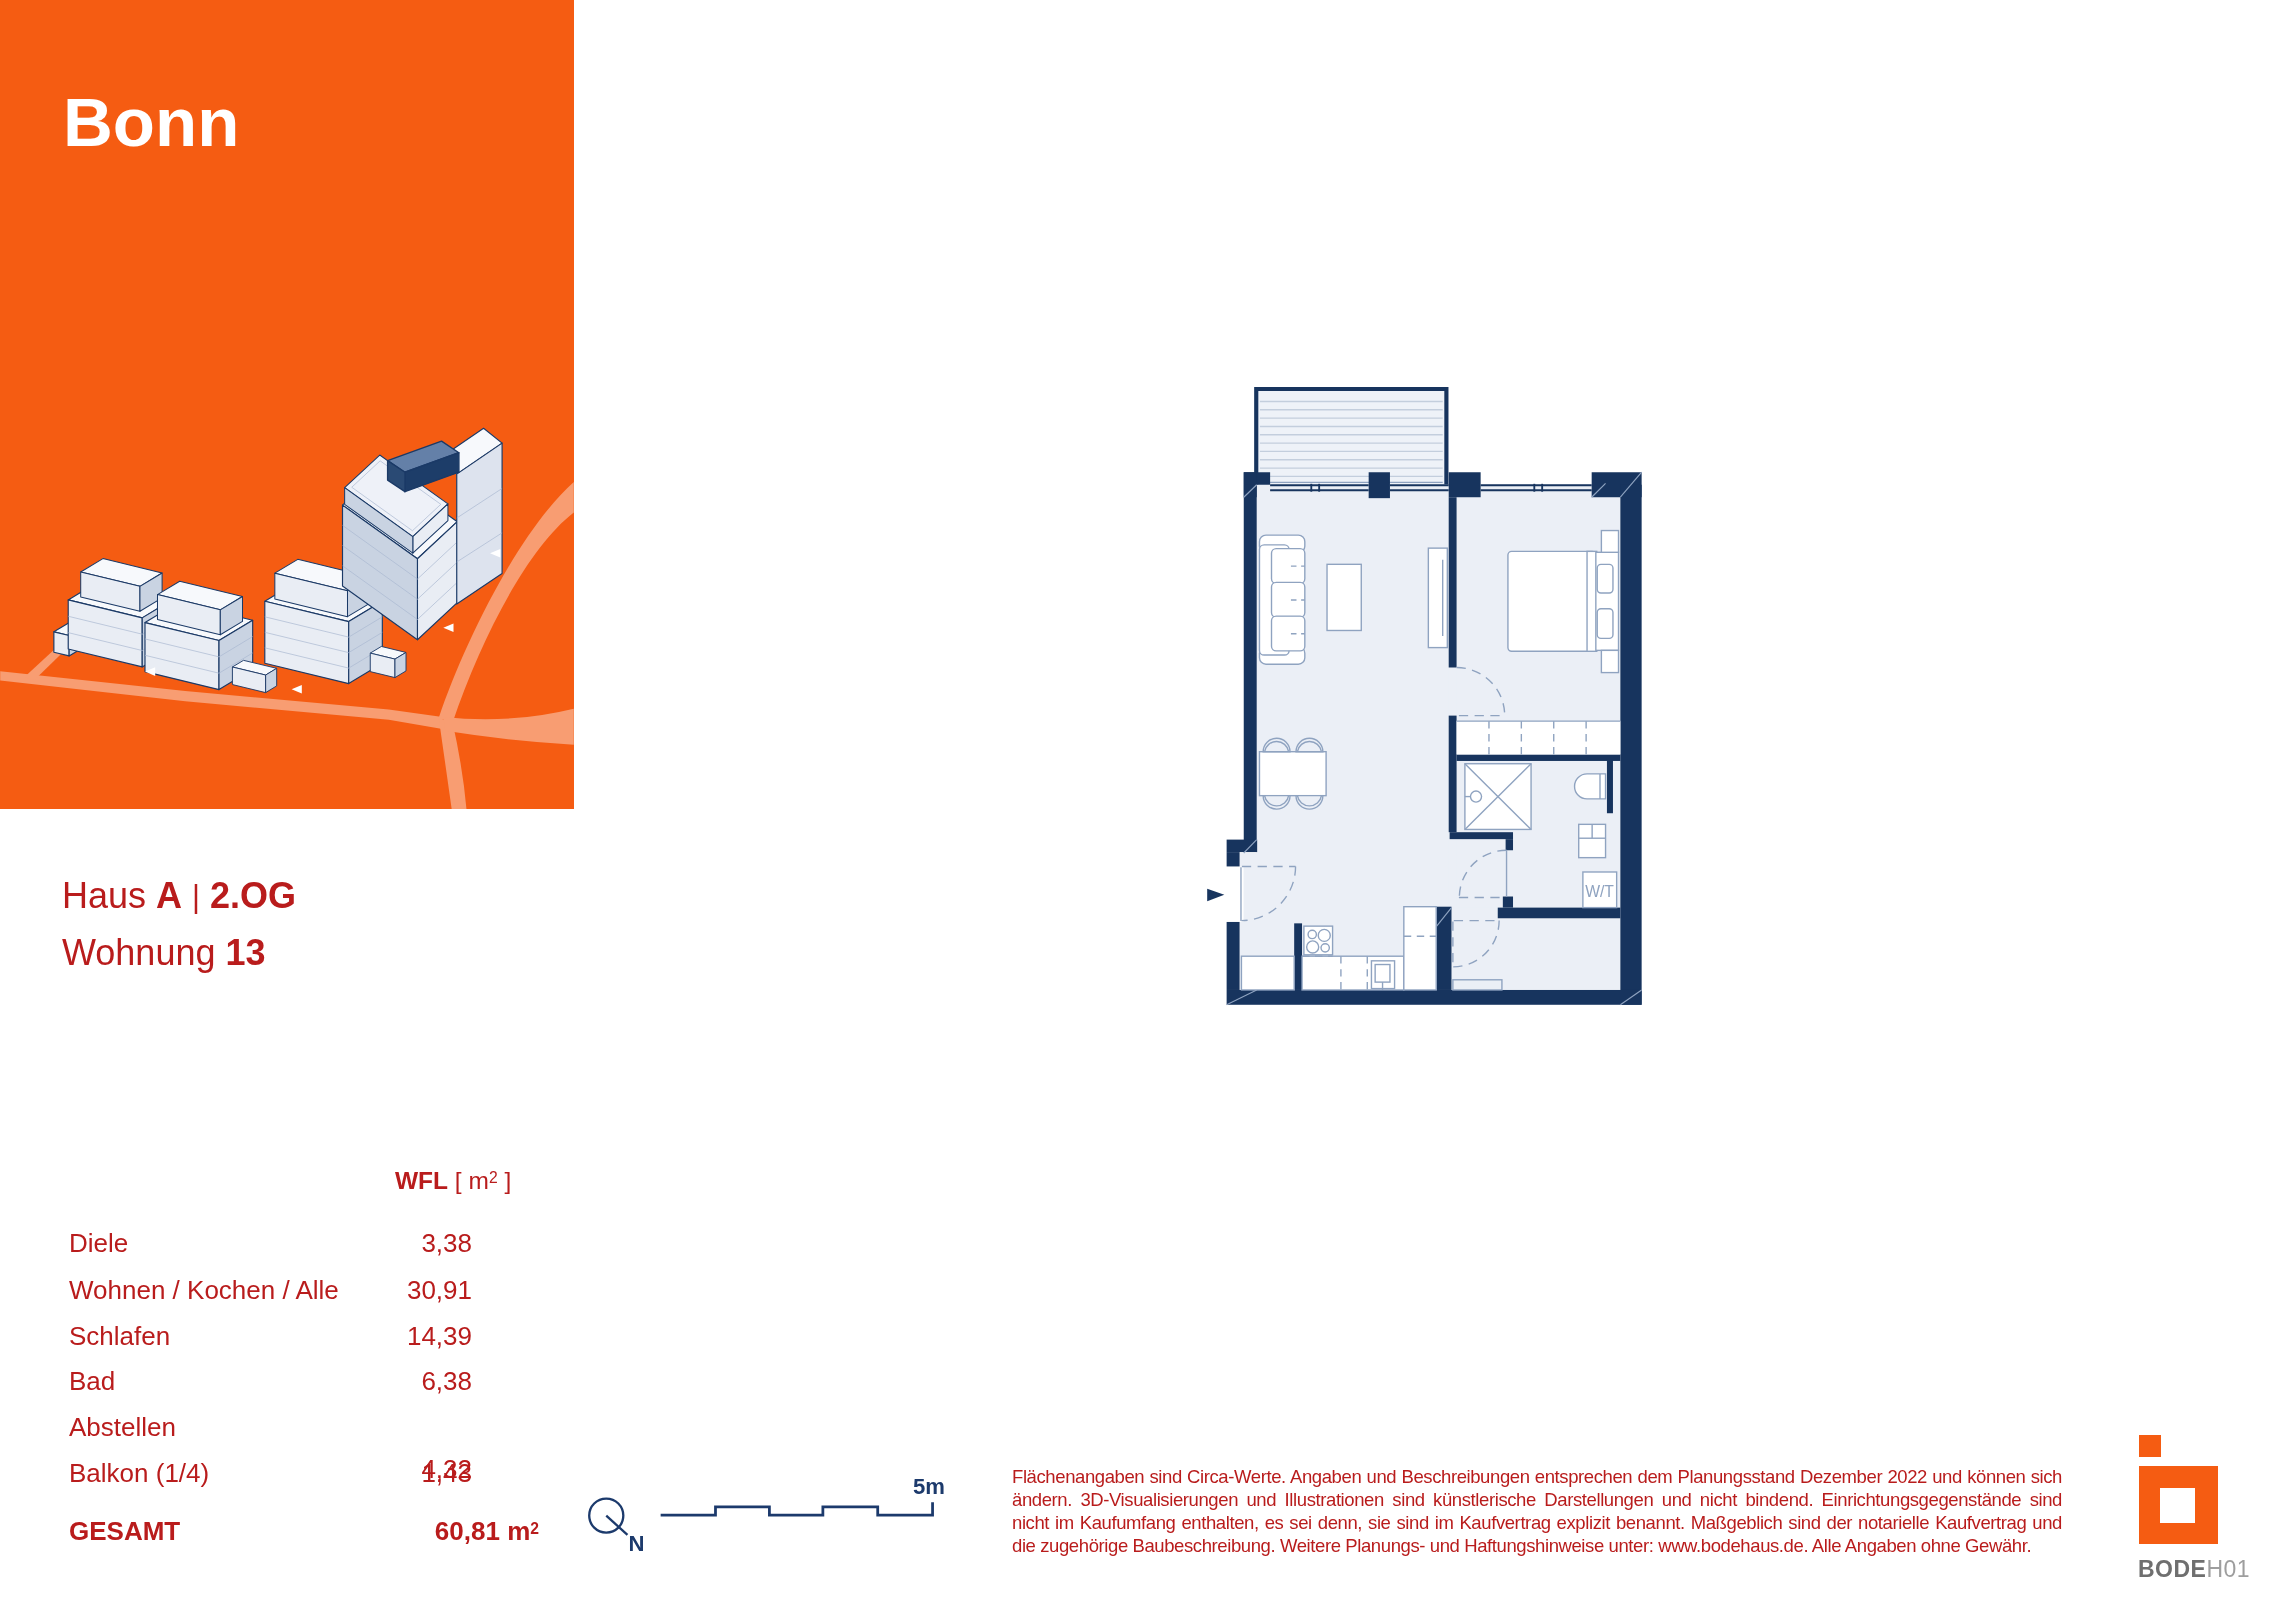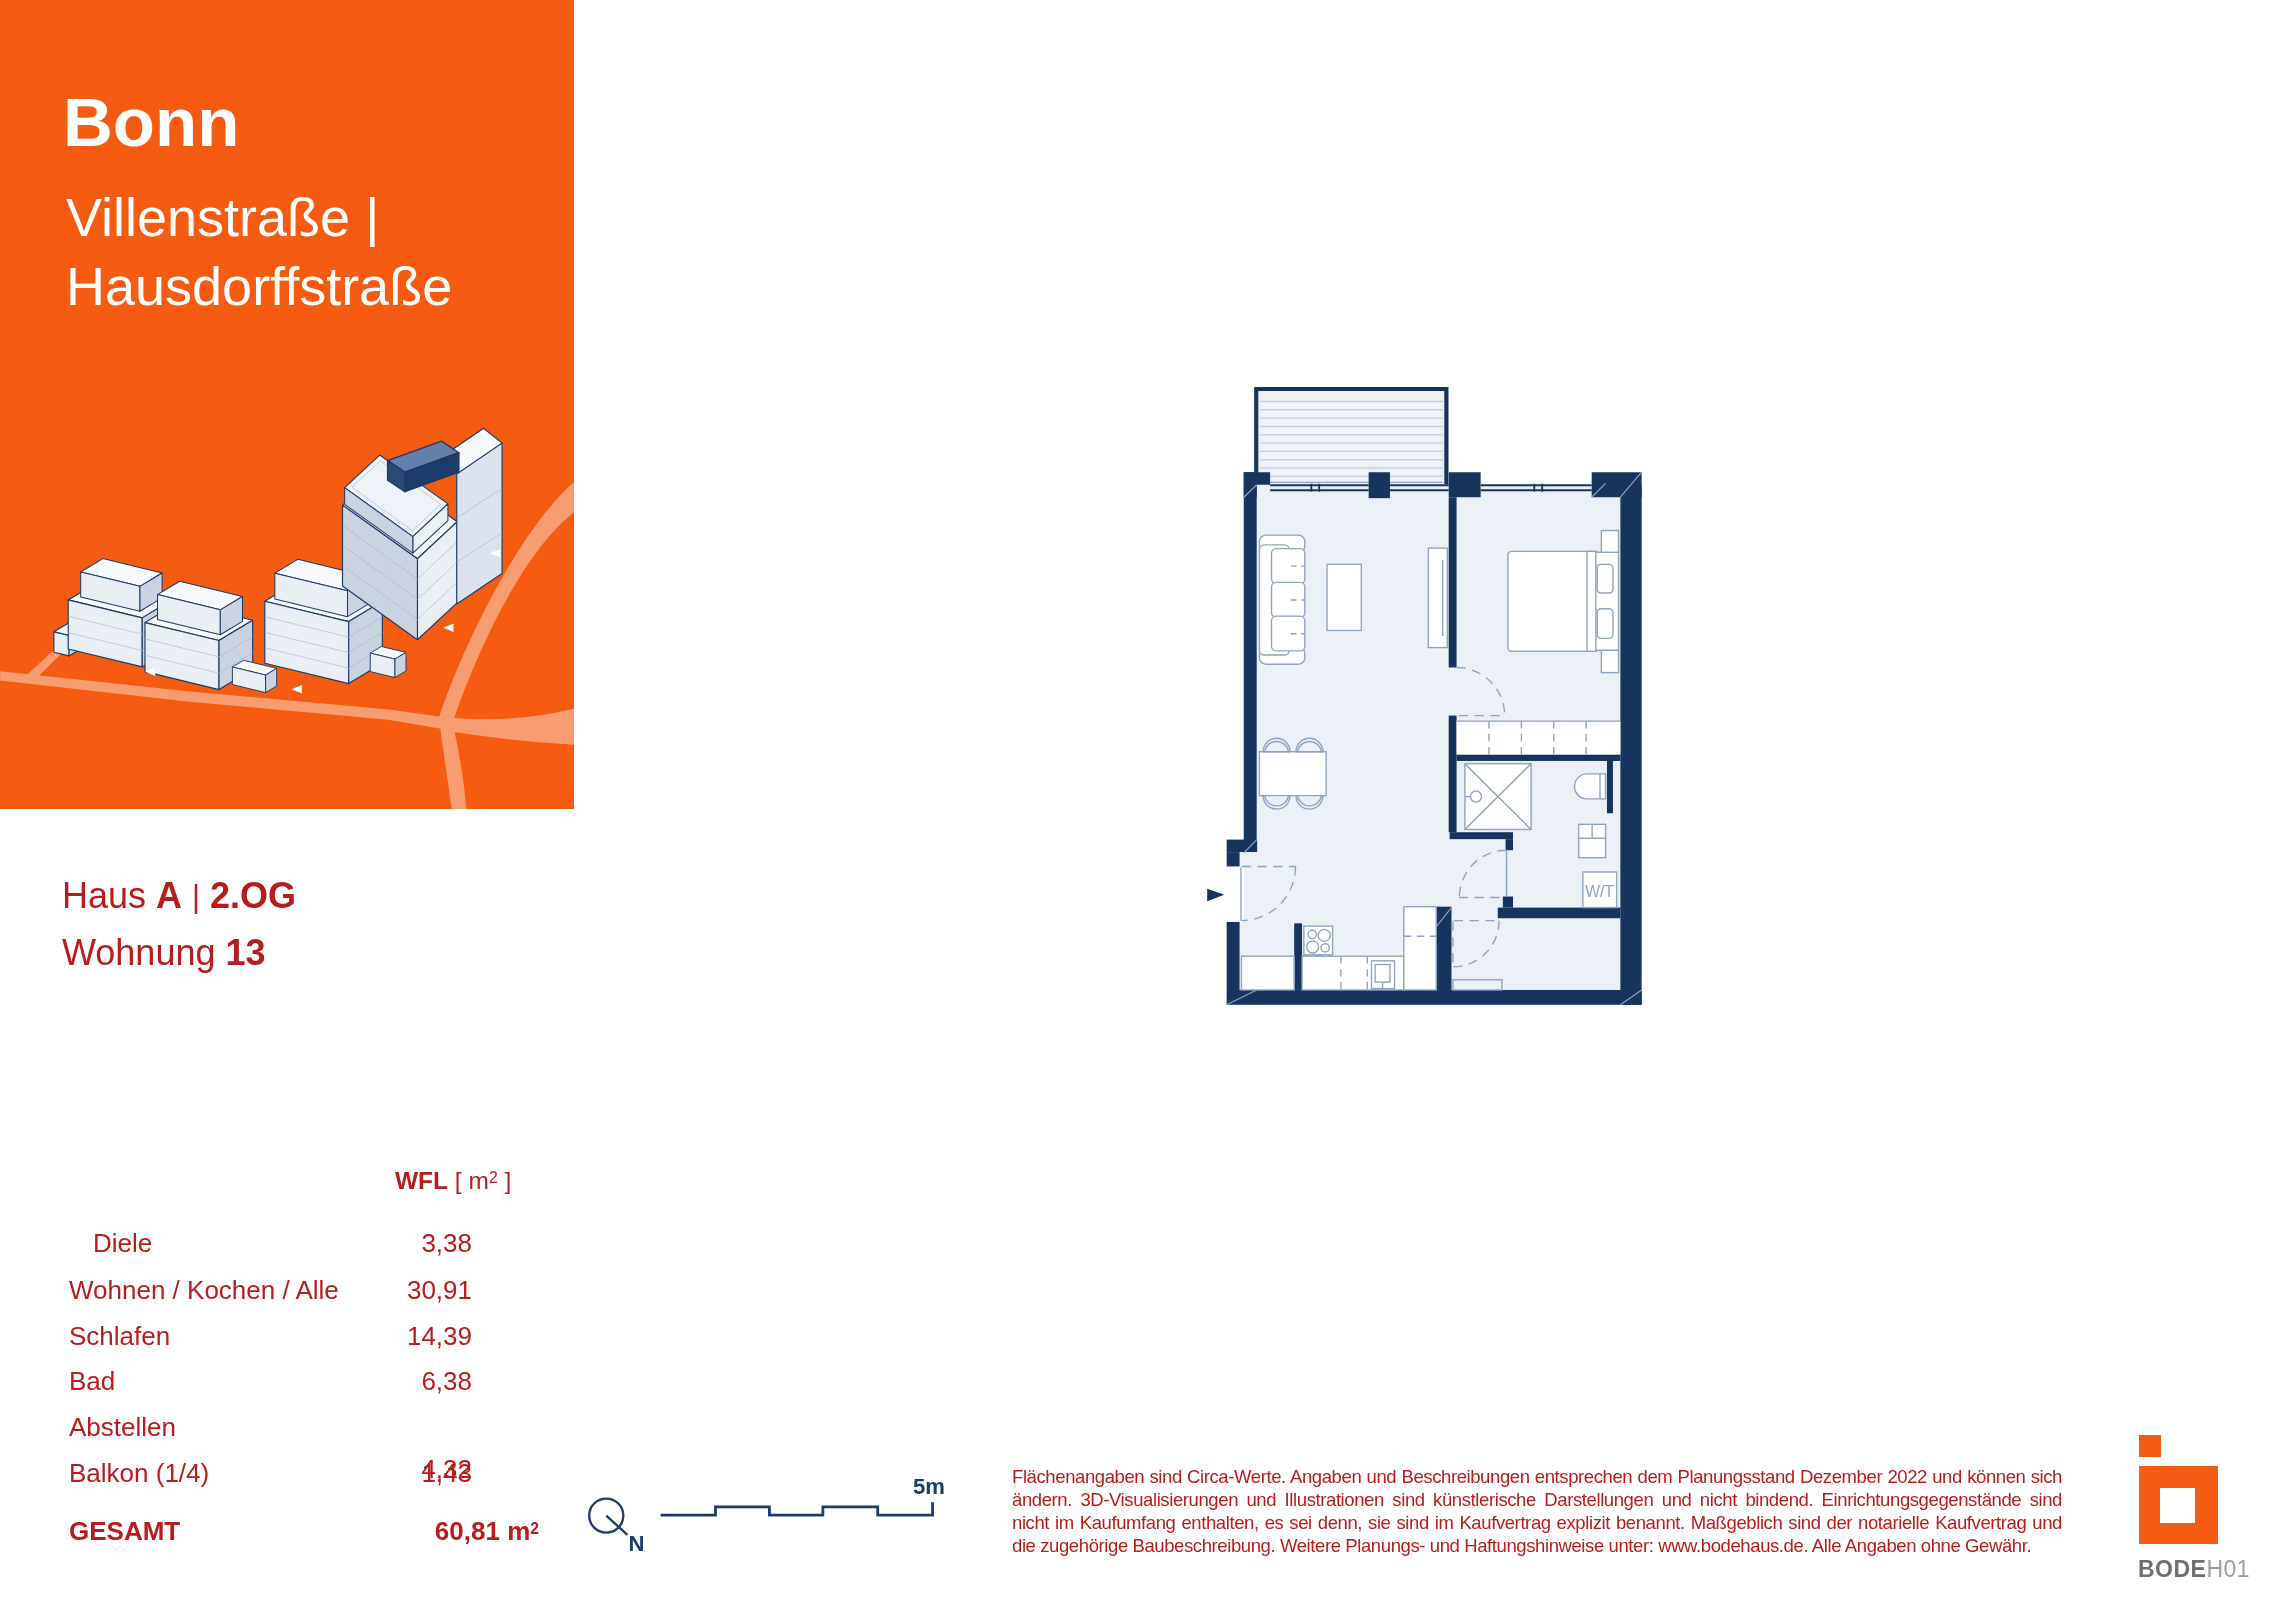--- a/index.html
+++ b/index.html
@@ -101,29 +101,28 @@
       <polygon points="875.0,1063.0 837.5,1038.0 837.5,996.0 875.0,1021.0" fill="#2a4a74" stroke="#1b3a67" stroke-width="3" stroke-linejoin="round"></polygon>
 
       <polygon points="313,1452 335,1442.76 335,1461.24" fill="#ffffff"></polygon>
       <polygon points="630,1490 652,1480.76 652,1499.24" fill="#ffffff"></polygon>
       <polygon points="1059,1196 1081,1186.76 1081,1205.24" fill="#ffffff"></polygon>
       <polygon points="958,1357 980,1347.76 980,1366.24" fill="#ffffff"></polygon>
   </svg>
 
   <div class="abs" style="left:63px;top:83px;font-size:69px;font-weight:700;color:#ffffff;letter-spacing:0px;">Bonn</div>
 
-  <div class="abs" style="left:66px;top:183px;font-size:54px;font-weight:400;color:#ffffff;line-height:69px;letter-spacing:0px;">Villenstraße |<br>Hausdorffstraße</div>
 
   <div class="abs navy" style="left:62px;top:875px;font-size:36px;">Haus <b>A</b> <span style="font-size:0.85em;vertical-align:0.9px;">|</span> <b>2.OG</b></div>
 
   <div class="abs navy" style="left:62px;top:932px;font-size:36px;">Wohnung <b>13</b></div>
 
   <div class="abs navy" style="left:395px;top:1167px;font-size:24.5px;"><b>WFL</b> [ m<span style="font-size:15.7px;vertical-align:6.5px;">2</span> ]</div>
 
-  <div class="abs navy" style="left:69px;top:1228px;font-size:26px;margin-left:24px;">Diele</div>
+  <div class="abs navy" style="left:69px;top:1228px;font-size:26px;">Diele</div>
   <div class="abs navy" style="left:287px;top:1228px;width:185px;font-size:26px;text-align:right;">3,38</div>
 
   <div class="abs navy" style="left:69px;top:1275px;font-size:26px;">Wohnen / Kochen / Alle</div>
   <div class="abs navy" style="left:287px;top:1275px;width:185px;font-size:26px;text-align:right;">30,91</div>
 
   <div class="abs navy" style="left:69px;top:1321px;font-size:26px;">Schlafen</div>
   <div class="abs navy" style="left:287px;top:1321px;width:185px;font-size:26px;text-align:right;">14,39</div>
 
   <div class="abs navy" style="left:69px;top:1366px;font-size:26px;">Bad</div>
   <div class="abs navy" style="left:287px;top:1366px;width:185px;font-size:26px;text-align:right;">6,38</div>

